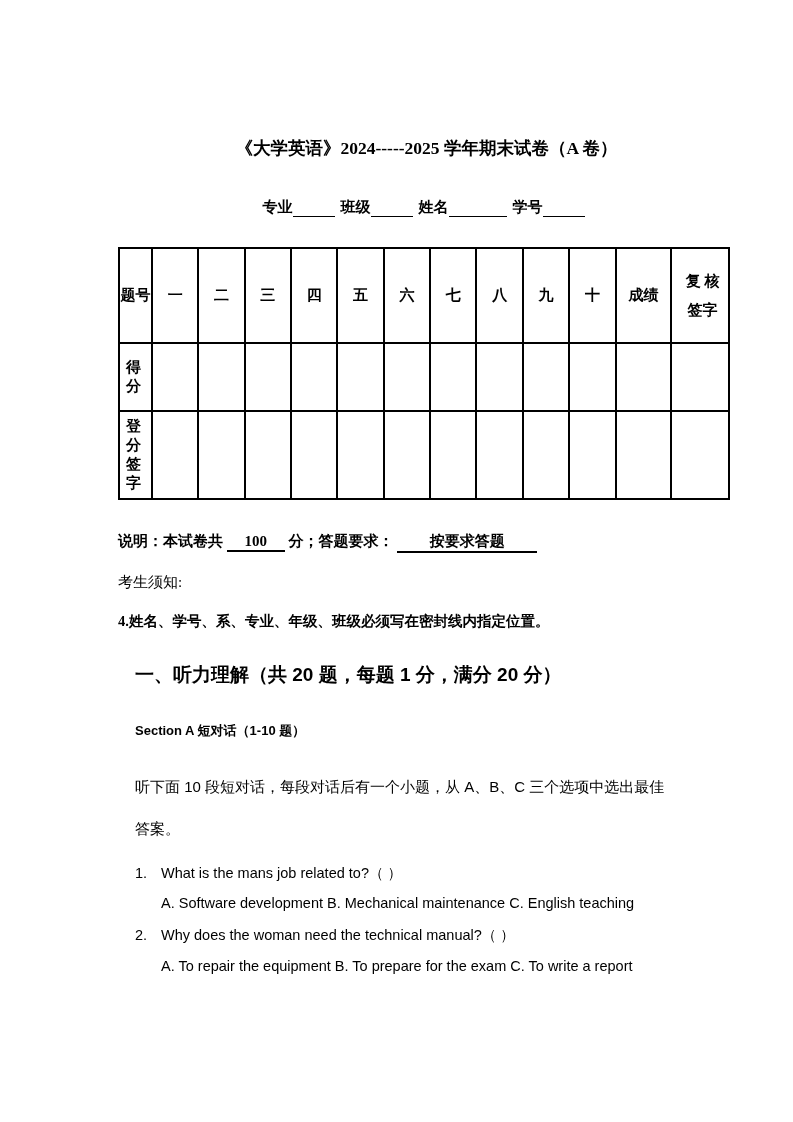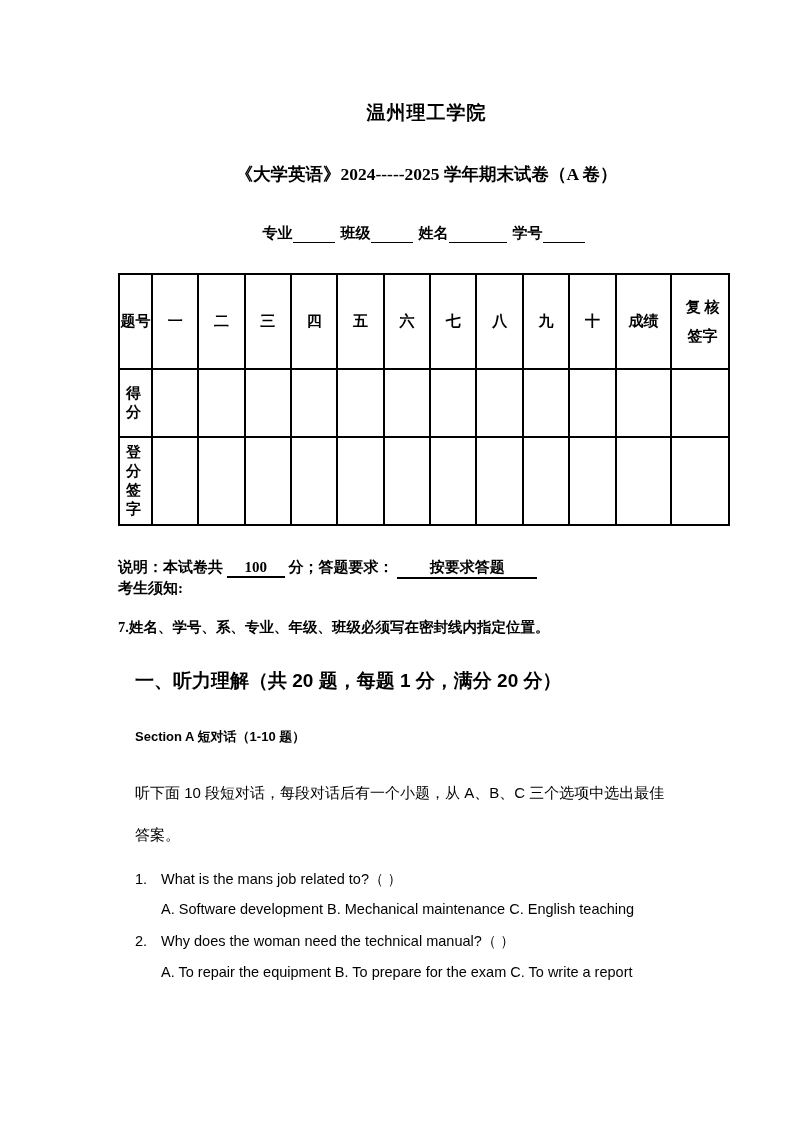--- a/index.html
+++ b/index.html
@@ -78,22 +78,23 @@
   .u-val {
     display: inline-block;
     border-bottom: 2px solid #000;
     text-align: center;
     font-weight: bold;
   }
   .u-score { min-width: 58px; }
   .u-req { min-width: 140px; padding: 0 10px; }
 
   .notes-title {
-    font-size: 15px;
-    font-weight: bold;
+    margin-top: 20px;
+    font-size: 15px;
+    font-weight: normal;
   }
   .note-item {
     margin-top: 14px;
     font-size: 14.5px;
     font-weight: bold;
     line-height: 2.1;
     max-width: 560px;
   }
 
   .section-heading {
@@ -133,21 +134,20 @@
     font-family: "Liberation Sans", sans-serif;
     font-size: 14.5px;
   }
 </style>
 </head>
 <body>
 
 <div class="page">
   <div class="content">
 
-    <div class="school-name">温州理工学院</div>
 
     <div class="exam-title">《大学英语》2024-----2025 学年期末试卷（A 卷）</div>
 
     <div class="info-line">
       <span>专业</span><span class="blank w40"></span><span>班级</span><span class="blank w40"></span><span>姓名</span><span class="blank w55"></span><span>学号</span><span class="blank w40"></span>
     </div>
 
     <table class="score-table">
       <tbody>
           <tr class="header-row">
@@ -201,21 +201,21 @@
       </table>
 
     <div class="notice-line">
       <span>说明：本试卷共</span>
       <span class="u-val u-score">100</span>
       <span>分；答题要求：</span>
       <span class="u-val u-req">按要求答题</span>
     </div>
 
     <div class="notes-title">考生须知:</div>
-    <div class="note-item">7.姓名、学号、系、专业、年级、班级必须写在密封线内指定位置。</div>
+    <div class="note-item">4.姓名、学号、系、专业、年级、班级必须写在密封线内指定位置。</div>
 
     <div class="section-heading">一、听力理解（共 20 题，每题 1 分，满分 20 分）</div>
 
     <div class="subsection-title">Section A 短对话（1-10 题）</div>
 
     <div class="listening-instructions">听下面 10 段短对话，每段对话后有一个小题，从 A、B、C 三个选项中选出最佳答案。</div>
 
     <div class="question">
       <span class="q-num">1.</span>
       <span>What is the mans job related to?（ ）</span>

